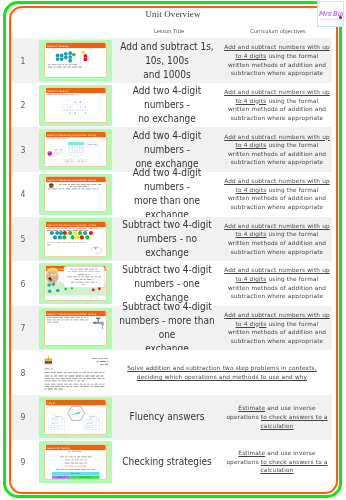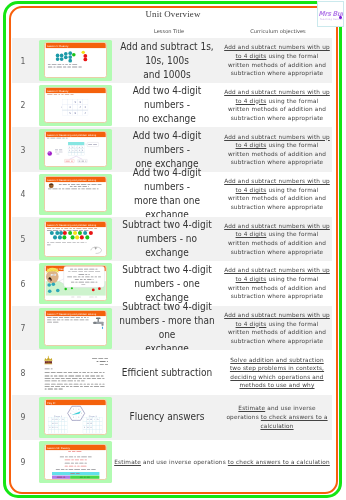--- a/index.html
+++ b/index.html
@@ -563,23 +563,20 @@
               <rect x="50.08" y="33.2" width="2.74" height="0.82" rx="0.34" fill="#3a3a3a" opacity="0.62"></rect>
               <rect x="53.87" y="33.2" width="5.23" height="0.82" rx="0.34" fill="#3a3a3a" opacity="0.62"></rect>
               <rect x="60.15" y="33.2" width="4.45" height="0.82" rx="0.34" fill="#3a3a3a" opacity="0.62"></rect>
               <rect x="4.60" y="35.6" width="2.06" height="0.82" rx="0.34" fill="#3a3a3a" opacity="0.62"></rect>
               <rect x="7.71" y="35.6" width="5.33" height="0.82" rx="0.34" fill="#3a3a3a" opacity="0.62"></rect>
               <rect x="14.09" y="35.6" width="3.41" height="0.82" rx="0.34" fill="#3a3a3a" opacity="0.62"></rect>
               <rect x="18.55" y="35.6" width="4.25" height="0.82" rx="0.34" fill="#3a3a3a" opacity="0.62"></rect>
             </svg>
           </div>
         </div>
-        <div class="c-title">
-          <span>Efficient subtraction</span>
-        </div>
         <div class="c-obj">
           <span class="objtxt"><u>Solve addition and subtraction two step problems in contexts, deciding which operations and methods to use and why</u></span>
         </div>
       </div>
       <div class="row alt">
         <div class="c-num">9</div>
         <div class="c-thumb">
           <div class="tframe">
             <div class="slide">
               <svg class="thumbsvg" viewBox="0 0 63.5 35.9" xmlns="http://www.w3.org/2000/svg">
@@ -726,18 +723,21 @@
                 <rect x="25.8" y="32.4" width="31.0" height="3.4" fill="#46d84a"></rect>
                 <rect x="11.60" y="33.6" width="5.86" height="0.8" rx="0.33" fill="#8a1010" opacity="0.62"></rect>
                 <rect x="18.51" y="33.6" width="2.09" height="0.8" rx="0.33" fill="#8a1010" opacity="0.62"></rect>
                 <rect x="36.00" y="33.6" width="3.22" height="0.8" rx="0.33" fill="#157a15" opacity="0.62"></rect>
                 <rect x="40.27" y="33.6" width="2.00" height="0.8" rx="0.33" fill="#157a15" opacity="0.62"></rect>
                 <rect x="43.32" y="33.6" width="3.28" height="0.8" rx="0.33" fill="#157a15" opacity="0.62"></rect>
               </svg>
             </div>
           </div>
         </div>
+        <div class="c-title">
+          <span>Checking strategies</span>
+        </div>
         <div class="c-obj">
           <span class="objtxt"><u>Estimate</u> and use inverse operations <u>to check answers to a calculation</u></span>
         </div>
       </div>
     </div>
 </div>
 
 </body></html>

